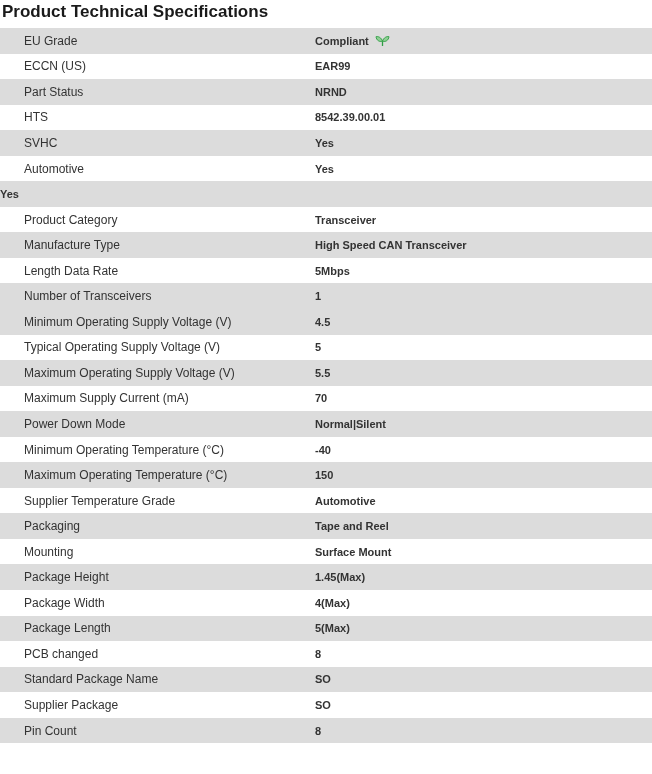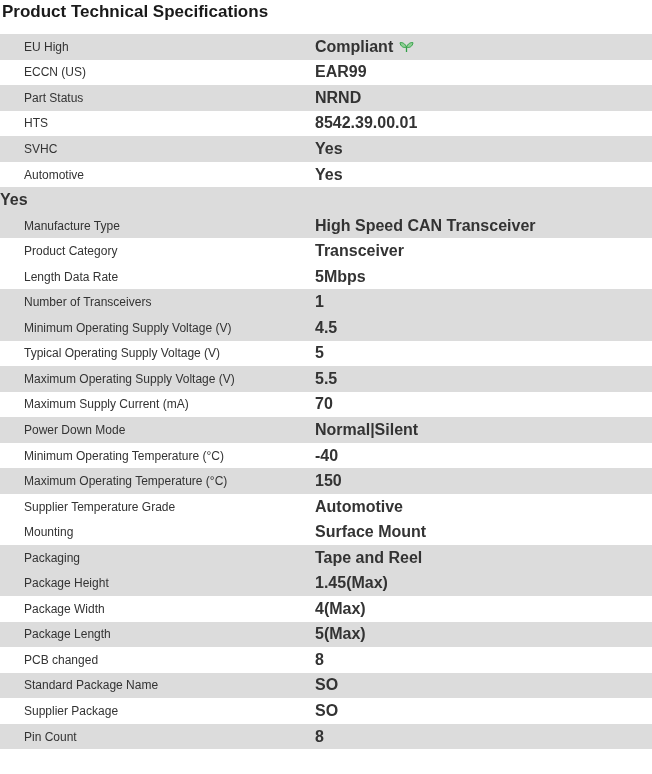--- a/index.html
+++ b/index.html
@@ -16,21 +16,21 @@
     padding: 0;
     background: #ffffff;
   }
   body {
     width: 652px;
     height: 774px;
     overflow: hidden;
     font-family: "Liberation Sans", sans-serif;
   }
   .header {
-    height: 34px;
+    height: 28px;
   }
   .page-title {
     margin: 0;
     padding: 1px 0 0 2px;
     font-size: 17px;
     line-height: 21px;
     font-weight: bold;
     color: var(--title);
   }
   .spec-table {
@@ -50,41 +50,41 @@
     font-size: 12px;
     font-weight: 400;
     color: var(--text);
     white-space: nowrap;
     overflow: hidden;
   }
   .value-cell {
     flex: 1;
     display: flex;
     align-items: center;
-    font-size: 16px;
+    font-size: 11px;
     font-weight: 700;
     color: var(--text);
     white-space: nowrap;
     overflow: hidden;
   }
   .leaf {
     margin-left: 6px;
     flex: 0 0 auto;
   }
 </style>
 </head>
 <body>
 
 <div class="header">
   <h1 class="page-title">Product Technical Specifications</h1>
 </div>
 
 <div class="spec-table" id="spec-table">
   <div class="row alt">
-    <span class="label">EU High</span>
+    <span class="label">EU Grade</span>
     <span class="value-cell">
       <span class="value">Compliant</span>
       <svg class="leaf" width="15" height="12" viewBox="0 0 15 12" aria-hidden="true">
         <path d="M7.5 6.2 C6.3 2.6 3.4 1.1 1 1.7 C1.4 5.2 4.4 7.3 7.5 6.2 Z" fill="var(--leaf-fill)" stroke="var(--leaf-stroke)" stroke-width="0.9"></path>
         <path d="M7.5 6.2 C8.7 2.6 11.6 1.1 14 1.7 C13.6 5.2 10.6 7.3 7.5 6.2 Z" fill="var(--leaf-fill)" stroke="var(--leaf-stroke)" stroke-width="0.9"></path>
         <path d="M7.5 6.2 L7.5 11" fill="none" stroke="var(--leaf-stroke)" stroke-width="1.3"></path>
       </svg>
     </span>
   </div>
 
@@ -128,37 +128,37 @@
     </span>
   </div>
 
   <div class="row alt">
     <span class="value-cell">
       <span class="value">Yes</span>
 
     </span>
   </div>
 
+  <div class="row plain">
+    <span class="label">Product Category</span>
+    <span class="value-cell">
+      <span class="value">Transceiver</span>
+
+    </span>
+  </div>
+
   <div class="row alt">
     <span class="label">Manufacture Type</span>
     <span class="value-cell">
       <span class="value">High Speed CAN Transceiver</span>
 
     </span>
   </div>
 
   <div class="row plain">
-    <span class="label">Product Category</span>
-    <span class="value-cell">
-      <span class="value">Transceiver</span>
-
-    </span>
-  </div>
-
-  <div class="row plain">
     <span class="label">Length Data Rate</span>
     <span class="value-cell">
       <span class="value">5Mbps</span>
 
     </span>
   </div>
 
   <div class="row alt">
     <span class="label">Number of Transceivers</span>
     <span class="value-cell">
@@ -225,37 +225,37 @@
   </div>
 
   <div class="row plain">
     <span class="label">Supplier Temperature Grade</span>
     <span class="value-cell">
       <span class="value">Automotive</span>
 
     </span>
   </div>
 
+  <div class="row alt">
+    <span class="label">Packaging</span>
+    <span class="value-cell">
+      <span class="value">Tape and Reel</span>
+
+    </span>
+  </div>
+
   <div class="row plain">
     <span class="label">Mounting</span>
     <span class="value-cell">
       <span class="value">Surface Mount</span>
 
     </span>
   </div>
 
   <div class="row alt">
-    <span class="label">Packaging</span>
-    <span class="value-cell">
-      <span class="value">Tape and Reel</span>
-
-    </span>
-  </div>
-
-  <div class="row alt">
     <span class="label">Package Height</span>
     <span class="value-cell">
       <span class="value">1.45(Max)</span>
 
     </span>
   </div>
 
   <div class="row plain">
     <span class="label">Package Width</span>
     <span class="value-cell">

